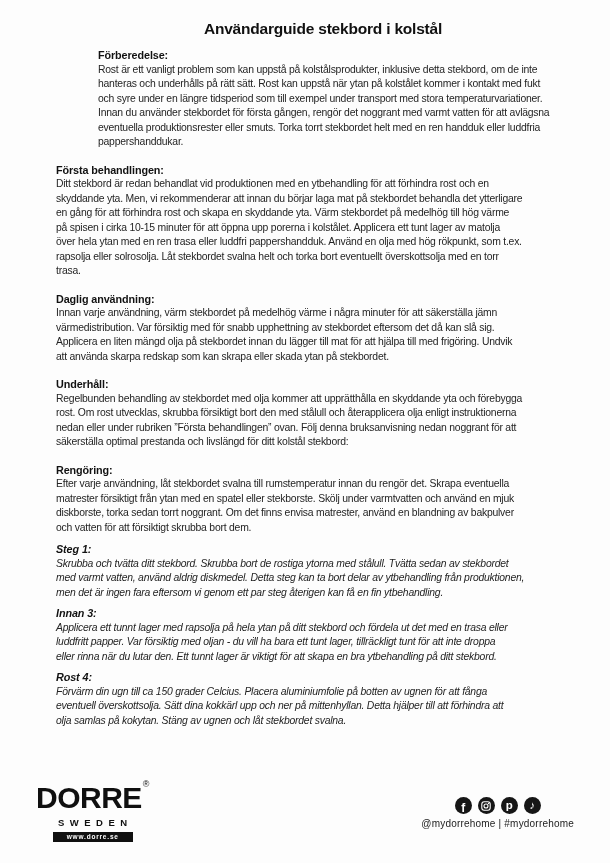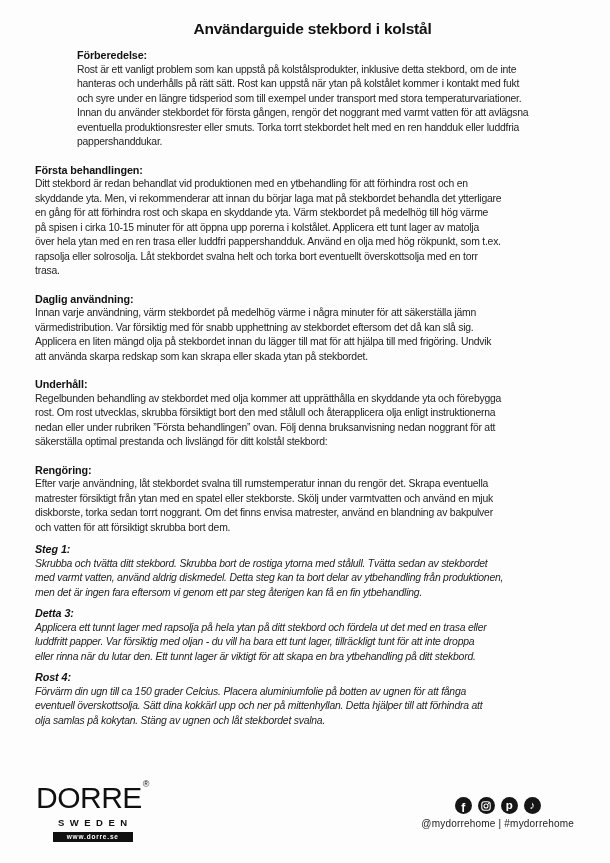--- a/index.html
+++ b/index.html
@@ -4,21 +4,21 @@
 <style>
   html,body{margin:0;padding:0;}
   body{width:610px;height:863px;background:#fdfdfd;overflow:hidden;}
   .page{
     position:relative;
     width:610px;height:863px;
     box-sizing:border-box;
     background:#fdfdfd;
     font-family:"Liberation Sans","DejaVu Sans",sans-serif;
     color:#1e1e1e;
-    padding:20px 20px 0 35px;
+    padding:20px 20px 0 56px;
     border-radius:25px;
   }
   .title{
     margin:0;
     font-size:15.5px;
     font-weight:bold;
     line-height:18px;
     text-align:center;
     letter-spacing:-0.2px;
     color:#111;
@@ -47,21 +47,21 @@
     left:0;right:0;top:783px;
     display:flex;
     justify-content:space-between;
     align-items:flex-start;
     padding:0 36px 0 36px;
   }
   .logo{display:flex;flex-direction:column;align-items:center;}
   .brand-row{display:flex;align-items:flex-start;line-height:1;}
   .brand{
     font-size:30px;
-    font-weight:normal;
+    font-weight:bold;
     letter-spacing:-0.5px;
     color:#101010;
     line-height:1;
   }
   .reg{font-size:9px;color:#101010;margin-left:1px;margin-top:-3px;}
   .sweden{
     font-size:9.5px;
     font-weight:bold;
     letter-spacing:5.5px;
     padding-left:5px;
@@ -156,21 +156,21 @@
 
   <section class="step first">
     <div class="h">Steg 1:</div>
     <div class="p">Skrubba och tvätta ditt stekbord. Skrubba bort de rostiga ytorna med stålull. Tvätta sedan av stekbordet
 med varmt vatten, använd aldrig diskmedel. Detta steg kan ta bort delar av ytbehandling från produktionen,
 men det är ingen fara eftersom vi genom ett par steg återigen kan få en fin ytbehandling.</div>
   </section>
 
 
   <section class="step">
-    <div class="h">Detta 3:</div>
+    <div class="h">Innan 3:</div>
     <div class="p">Applicera ett tunnt lager med rapsolja på hela ytan på ditt stekbord och fördela ut det med en trasa eller
 luddfritt papper. Var försiktig med oljan - du vill ha bara ett tunt lager, tillräckligt tunt för att inte droppa
 eller rinna när du lutar den. Ett tunnt lager är viktigt för att skapa en bra ytbehandling på ditt stekbord.</div>
   </section>
 
   <section class="step">
     <div class="h">Rost 4:</div>
     <div class="p">Förvärm din ugn till ca 150 grader Celcius. Placera aluminiumfolie på botten av ugnen för att fånga
 eventuell överskottsolja. Sätt dina kokkärl upp och ner på mittenhyllan. Detta hjälper till att förhindra att
 olja samlas på kokytan. Stäng av ugnen och låt stekbordet svalna.</div>

